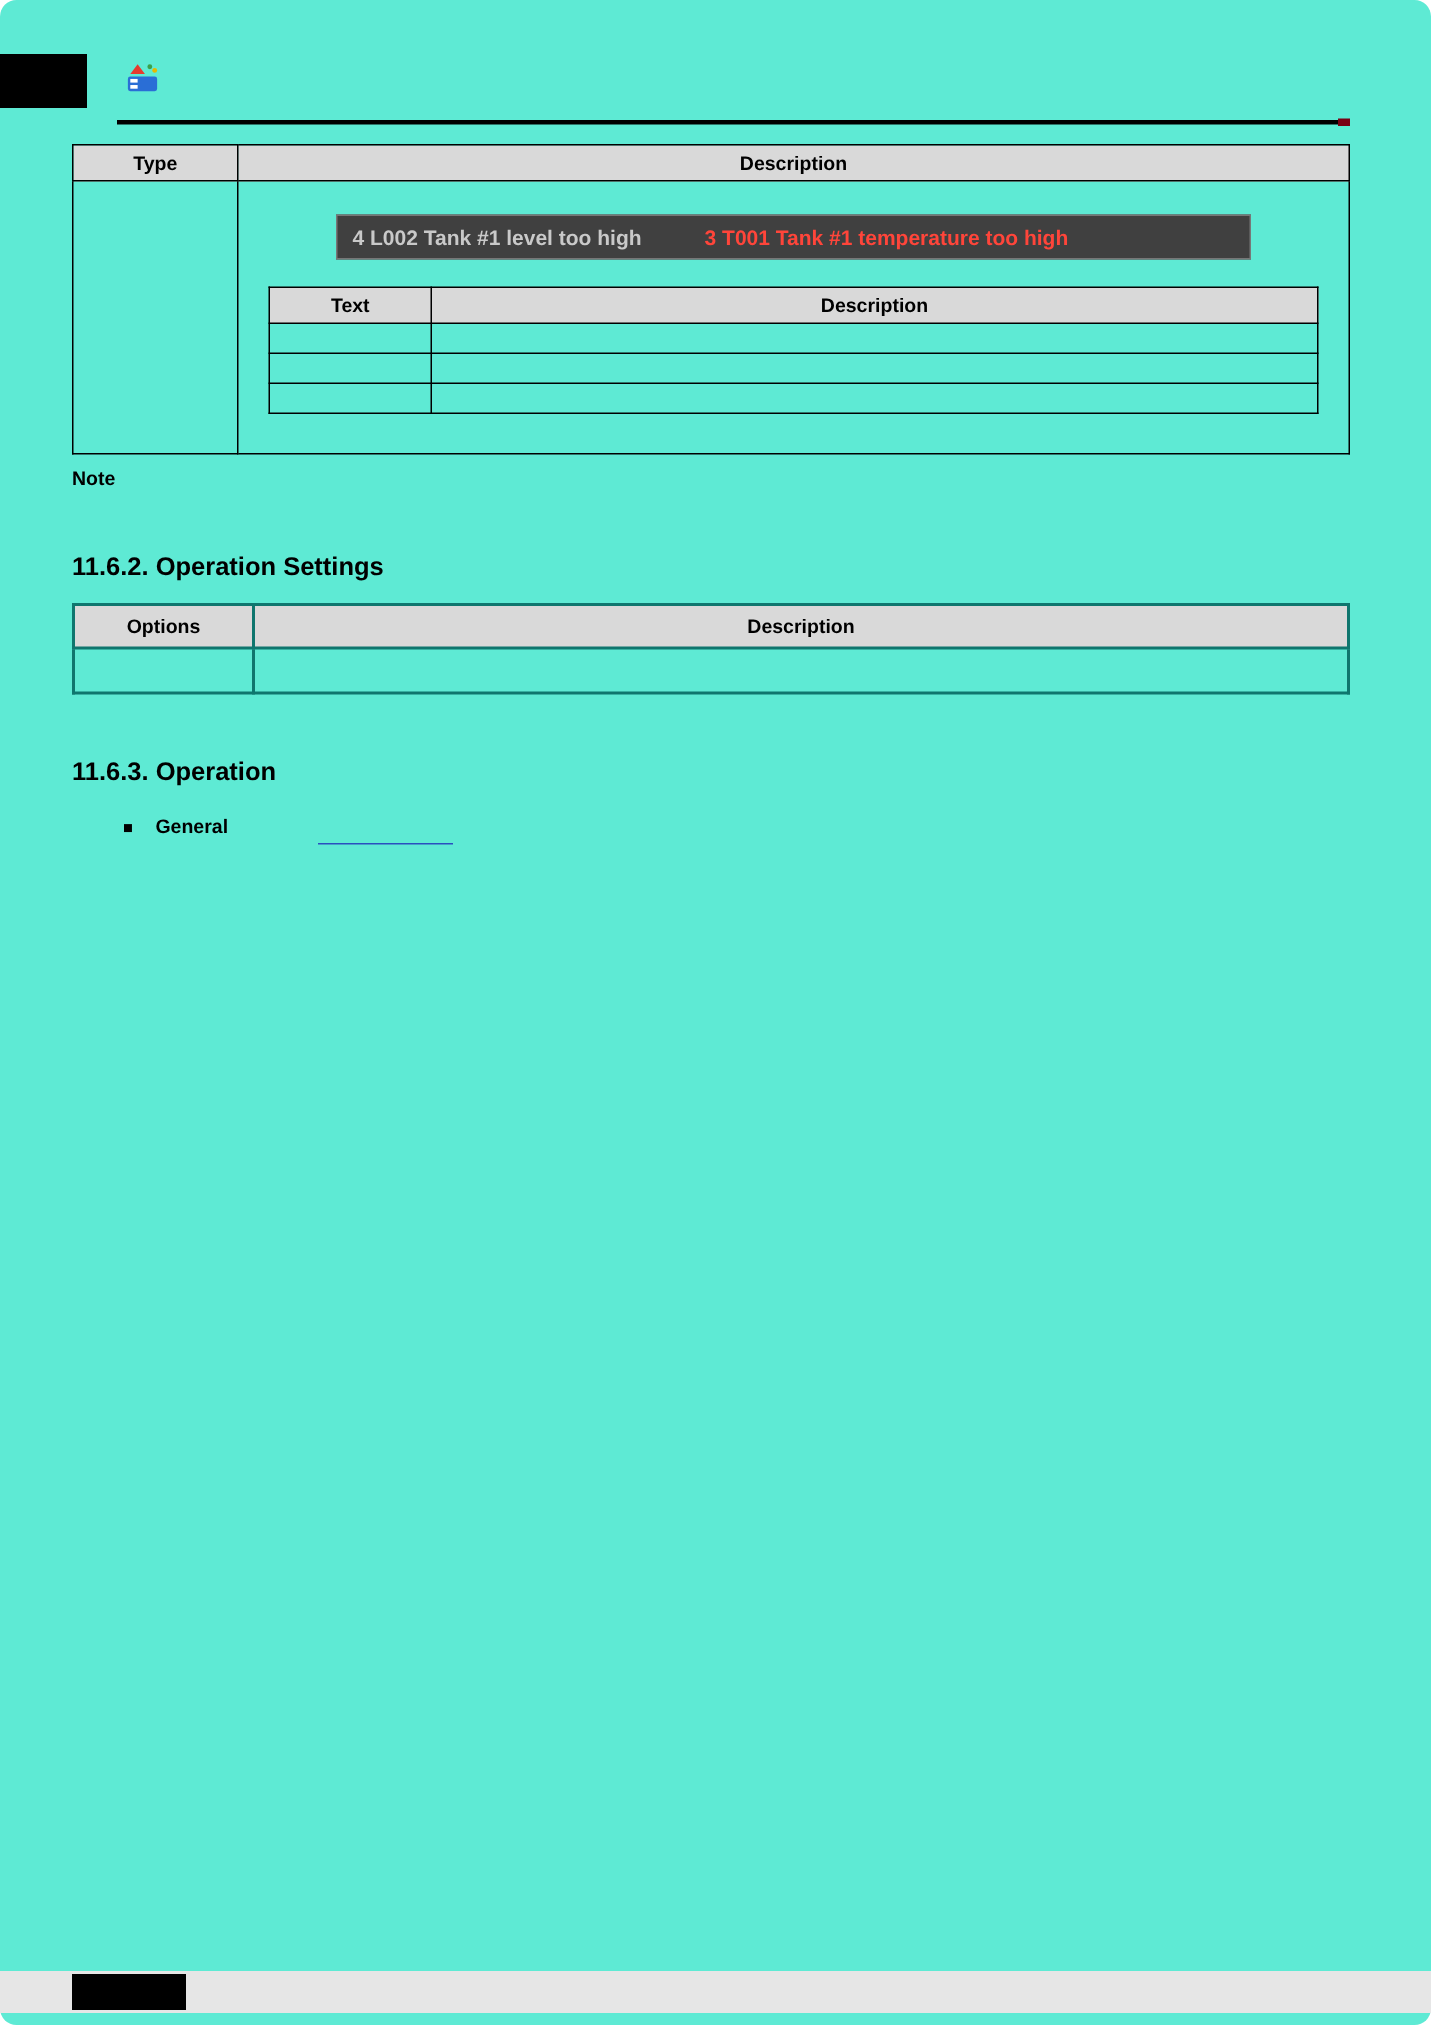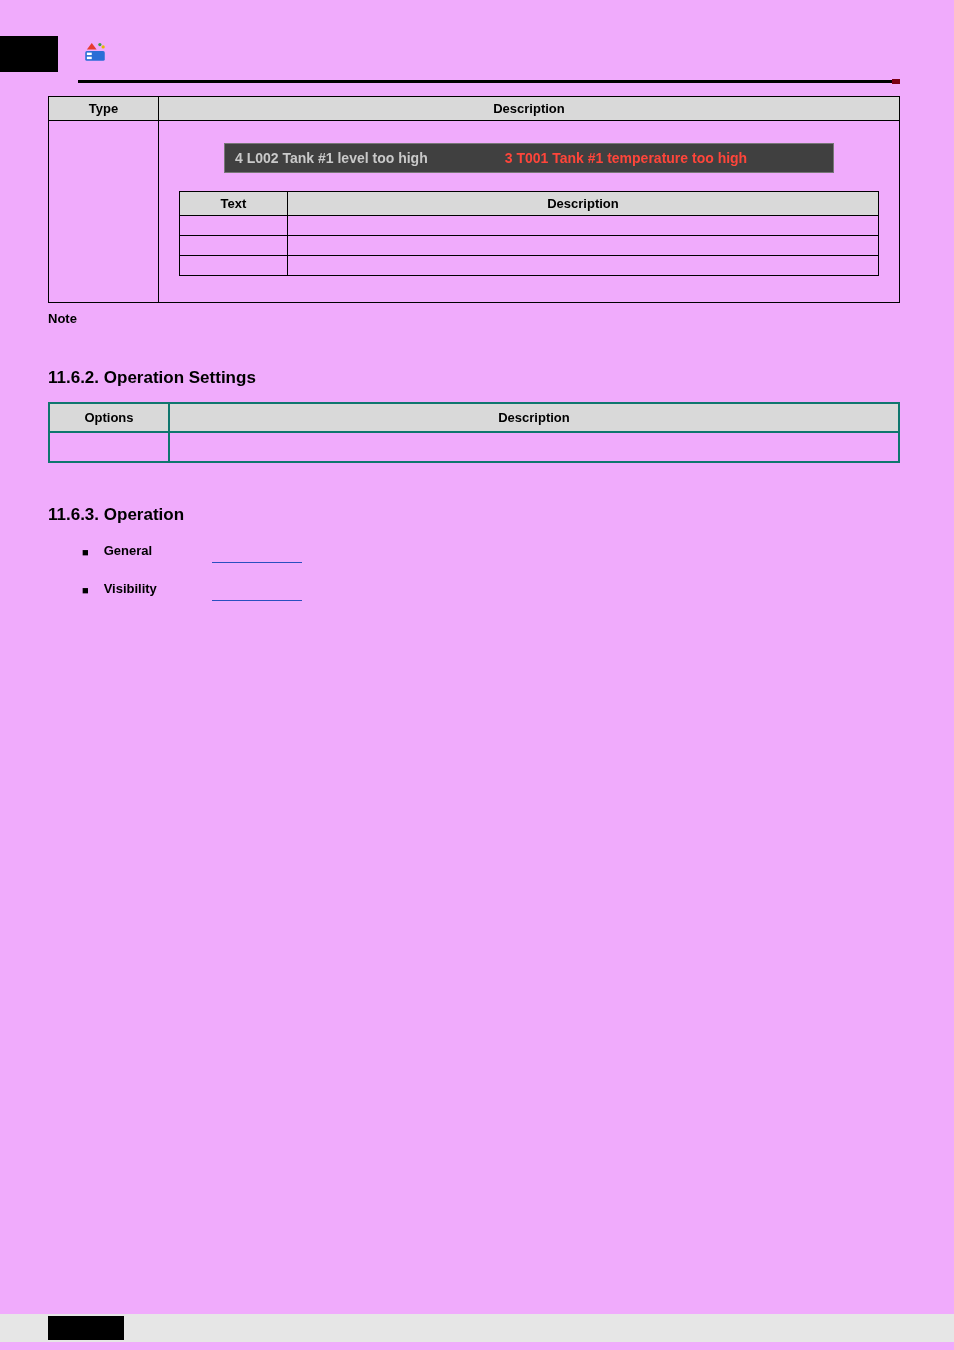--- a/index.html
+++ b/index.html
@@ -7,21 +7,22 @@
     margin: 0;
     font-family: Arial, sans-serif;
     font-size: 13px;
     background: #fff;
     color: #000;
   }
   .page {
     width: 954px;
     height: 1350px;
     position: relative;
-    background: #f0abfc;
+    background: #5eead4;
+    border-radius: 11px;
   }
   .black-side {
     position: absolute;
     top: 36px;
     left: 0;
     width: 58px;
     height: 36px;
     background: #000;
   }
   .logo {
@@ -73,21 +74,21 @@
     width: 610px;
     background: #404040;
     color: #eee;
     padding: 6px 10px;
     font-weight: bold;
     font-size: 14px;
     display: flex;
     gap: 42px;
     border: 1px solid #777;
   }
-  .marquee-strip .red { color: #ff453a; margin-left: 35px; }
+  .marquee-strip .red { color: #ff453a; }
   .marquee-strip .gray { color: #c9c9c9; }
 
   table.inner {
     width: 100%;
     border-collapse: collapse;
     margin-bottom: 4px;
   }
   table.inner th,
   table.inner td {
     border: 1px solid #000;
@@ -247,24 +248,19 @@
       </table>
 
     <h3 class="section">11.6.3. Operation</h3>
 
     <ul class="settings">
       <li>
         <span class="bullet">■</span>
         <span class="set-label">General</span>
         <span class="link-stub"></span>
       </li>
-      <li>
-        <span class="bullet">■</span>
-        <span class="set-label">Visibility</span>
-        <span class="link-stub"></span>
-      </li>
     </ul>
 
   </div>
 
   <div class="footer-band"></div>
   <div class="footer-black"></div>
 </div>
 
 </body></html>

